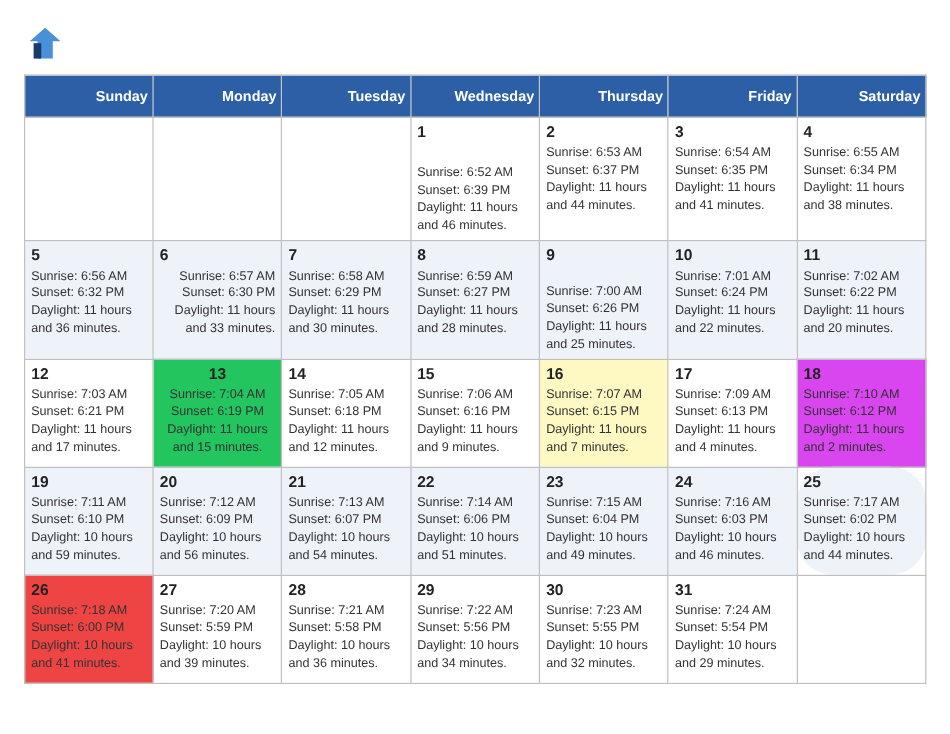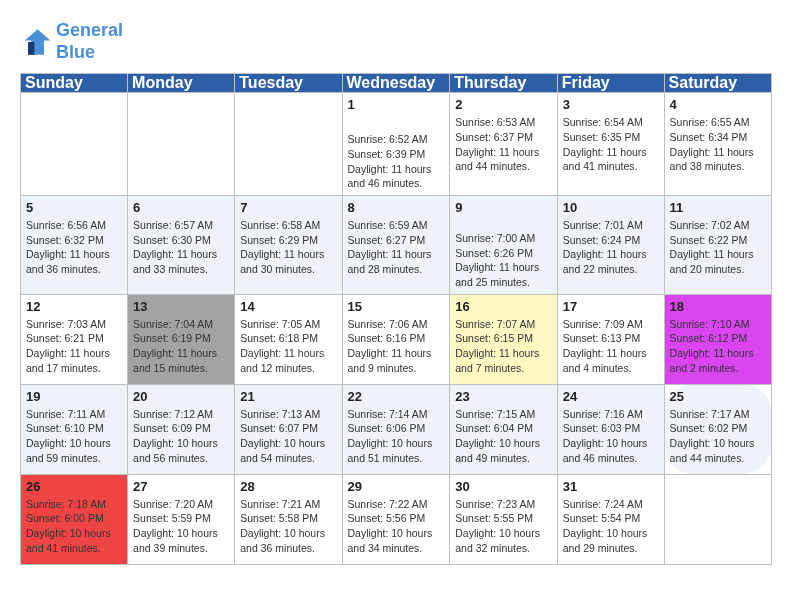--- a/index.html
+++ b/index.html
@@ -47,23 +47,23 @@
       color: #444;
     }
     .calendar {
       width: 100%;
       border-collapse: collapse;
       font-size: 11px;
     }
     .calendar th {
       background: #2d5fa6;
       color: #fff;
-      padding: 0 4px;
-      text-align: left;
-      font-size: 16px;
+      padding: 10px 4px;
+      text-align: right;
+      font-size: 12px;
       font-weight: bold;
       border: 1px solid #c0c0c0;
     }
     .calendar td {
       border: 1px solid #c0c0c0;
       vertical-align: top;
       padding: 4px 5px;
       width: 108px;
       min-height: 80px;
       height: 90px;
@@ -94,24 +94,20 @@
   </style>
 </head>
 <body>
 
 <div class="header">
   <div class="logo">
     <svg class="logo-icon" viewBox="0 0 40 40">
       <polygon points="22,4 38,18 30,18 30,36 14,36 14,18 6,18" fill="#4a90d9"></polygon>
       <rect x="10" y="20" width="8" height="16" fill="#1a3a6e"></rect>
     </svg>
-    <div class="logo-text">
-      <div><span>General</span></div>
-      <div style="color:#4a90d9">Blue</div>
-    </div>
   </div>
   <div class="title-block">
     <div class="month-title"></div>
     <div class="location"></div>
   </div>
 </div>
 
 <table class="calendar">
   <thead>
     <tr>
@@ -156,21 +152,21 @@
       </tr>
       <tr>
         <td style="background: rgb(238, 242, 249);">
           <div class="day-number">5</div>
           <div class="day-info" style="white-space: pre-line;">Sunrise: 6:56 AM
 Sunset: 6:32 PM
 Daylight: 11 hours and 36 minutes.</div>
         </td>
         <td style="background: rgb(238, 242, 249);">
           <div class="day-number">6</div>
-          <div class="day-info" style="white-space: pre-line;">Sunrise: 6:57 AM
+          <div class="day-info" style="white-space: pre-line; text-align: right;">Sunrise: 6:57 AM
 Sunset: 6:30 PM
 Daylight: 11 hours and 33 minutes.</div>
         </td>
         <td style="background: rgb(238, 242, 249);">
           <div class="day-number">7</div>
           <div class="day-info" style="white-space: pre-line;">Sunrise: 6:58 AM
 Sunset: 6:29 PM
 Daylight: 11 hours and 30 minutes.</div>
         </td>
         <td style="background: rgb(238, 242, 249);">
@@ -198,21 +194,21 @@
 Daylight: 11 hours and 20 minutes.</div>
         </td>
       </tr>
       <tr>
         <td style="background: rgb(255, 255, 255);">
           <div class="day-number">12</div>
           <div class="day-info" style="white-space: pre-line;">Sunrise: 7:03 AM
 Sunset: 6:21 PM
 Daylight: 11 hours and 17 minutes.</div>
         </td>
-        <td style="background: #a3a3a3;">
+        <td style="background: #22c55e; text-align: center;">
           <div class="day-number">13</div>
           <div class="day-info" style="white-space: pre-line;">Sunrise: 7:04 AM
 Sunset: 6:19 PM
 Daylight: 11 hours and 15 minutes.</div>
         </td>
         <td style="background: rgb(255, 255, 255);">
           <div class="day-number">14</div>
           <div class="day-info" style="white-space: pre-line;">Sunrise: 7:05 AM
 Sunset: 6:18 PM
 Daylight: 11 hours and 12 minutes.</div>

